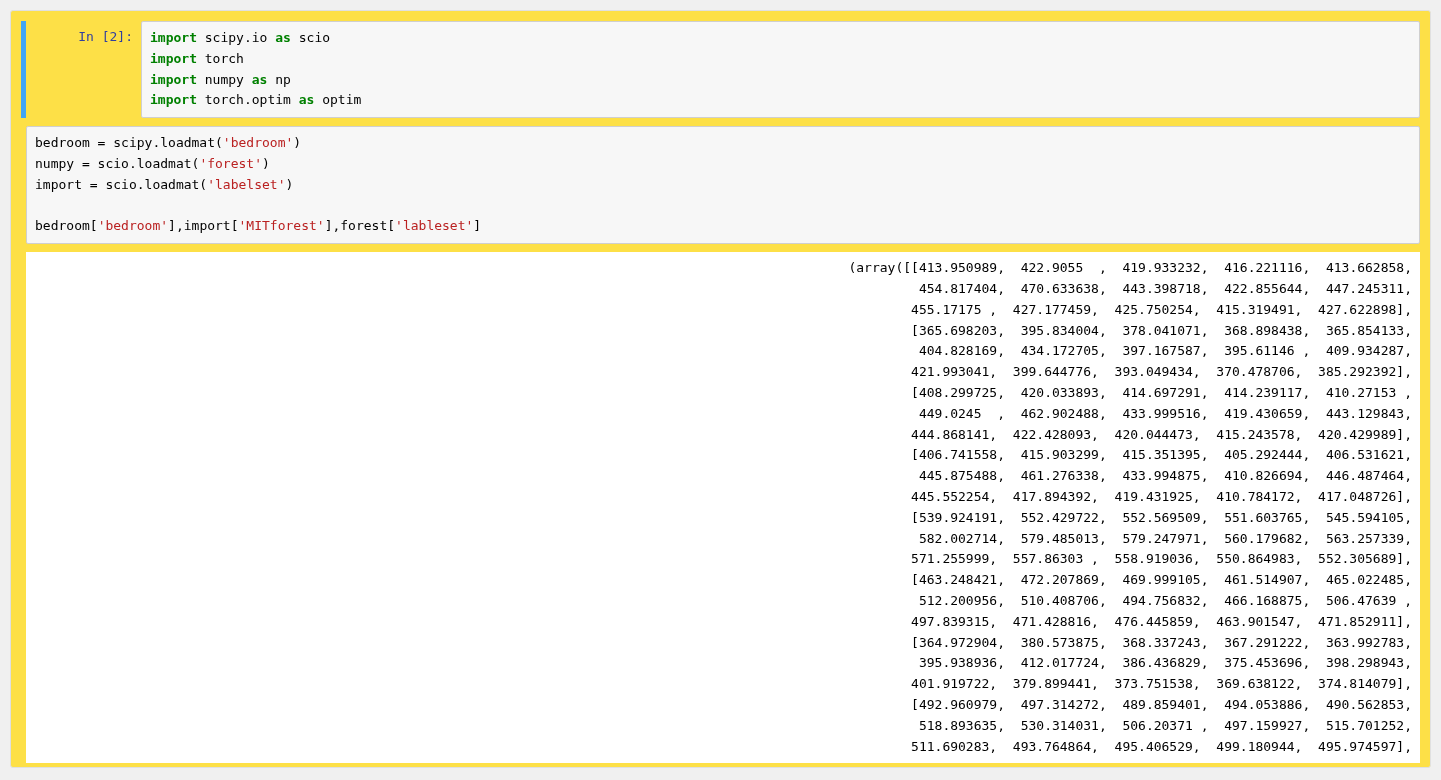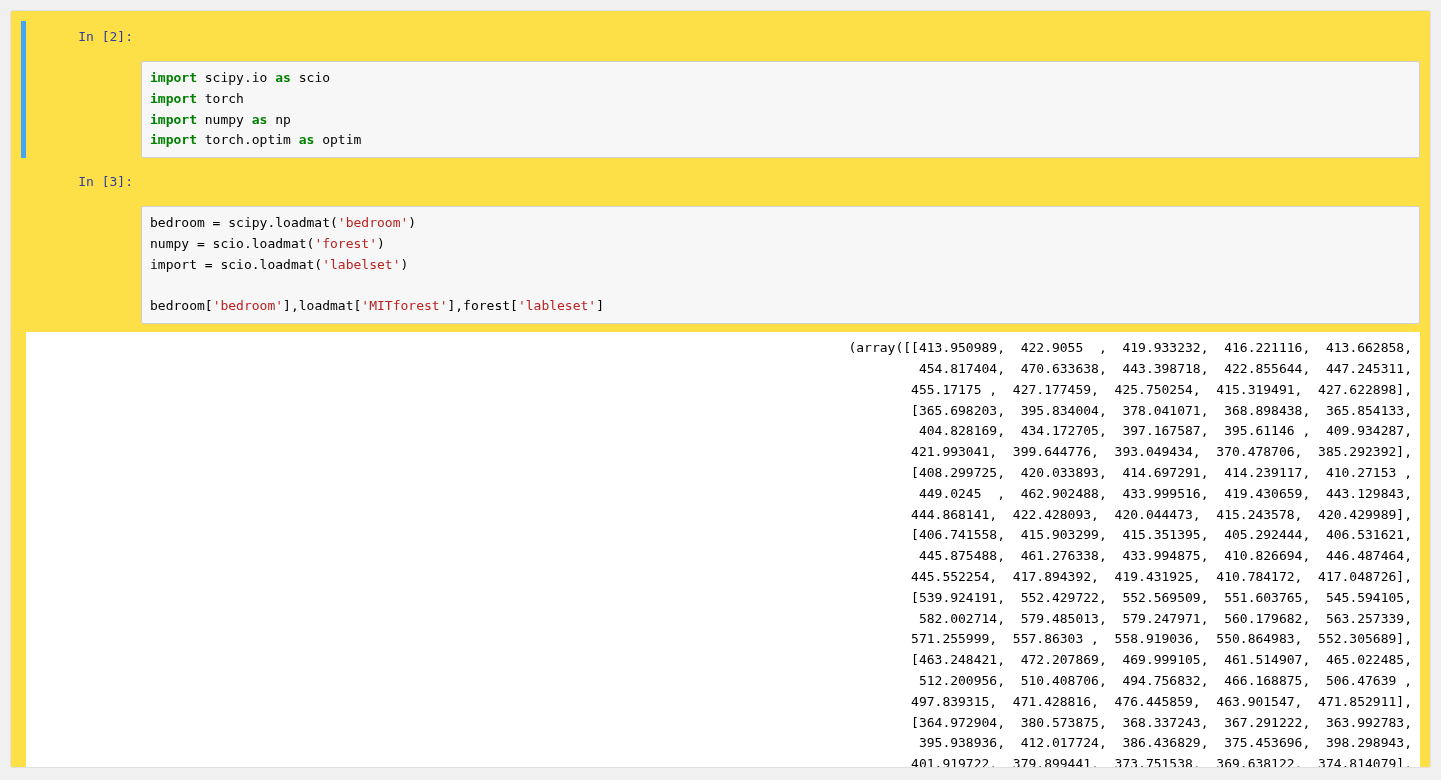--- a/index.html
+++ b/index.html
@@ -41,21 +41,20 @@
     flex: 1;
     min-width: 0;
   }
   .code-box {
     border: 1px solid #cfcfcf;
     border-radius: 2px;
     background: #f7f7f7;
     padding: 6px 8px;
     white-space: pre;
     overflow-x: auto;
-    margin-top: 40px;
   }
   .output-box {
     padding: 6px 8px;
     white-space: pre;
     overflow-x: auto;
     background:#fff;
     text-align:right;
   }
   .kw { color:#008000; font-weight:bold; }
   .nm { color:#000; }
@@ -72,27 +71,26 @@
     <div class="cell-body">
       <div class="code-box" id="code-0"><span class="kw">import</span><span class="nm"> scipy.io </span><span class="kw">as</span><span class="nm"> scio</span>
 <span class="kw">import</span><span class="nm"> torch</span>
 <span class="kw">import</span><span class="nm"> numpy </span><span class="kw">as</span><span class="nm"> np</span>
 <span class="kw">import</span><span class="nm"> torch.optim </span><span class="kw">as</span><span class="nm"> optim</span></div>
     </div>
   </div>
 
   <div class="cell">
     <div class="sel-bar"></div>
-    <div class="prompt in-prompt">In  [3]:</div>
     <div class="cell-body">
       <div class="code-box" id="code-1"><span class="nm">bedroom = scipy.loadmat(</span><span class="str">'bedroom'</span><span class="nm">)</span>
 <span class="nm">numpy = scio.loadmat(</span><span class="str">'forest'</span><span class="nm">)</span>
 <span class="nm">import = scio.loadmat(</span><span class="str">'labelset'</span><span class="nm">)</span>
 
-<span class="nm">bedroom[</span><span class="str">'bedroom'</span><span class="nm">],loadmat[</span><span class="str">'MITforest'</span><span class="nm">],forest[</span><span class="str">'lableset'</span><span class="nm">]</span></div>
+<span class="nm">bedroom[</span><span class="str">'bedroom'</span><span class="nm">],import[</span><span class="str">'MITforest'</span><span class="nm">],forest[</span><span class="str">'lableset'</span><span class="nm">]</span></div>
     </div>
   </div>
 
   <div class="cell">
     <div class="sel-bar"></div>
     <div class="cell-body">
       <div class="output-box">(array([[413.950989,  422.9055  ,  419.933232,  416.221116,  413.662858,
           454.817404,  470.633638,  443.398718,  422.855644,  447.245311,
           455.17175 ,  427.177459,  425.750254,  415.319491,  427.622898],
         [365.698203,  395.834004,  378.041071,  368.898438,  365.854133,

